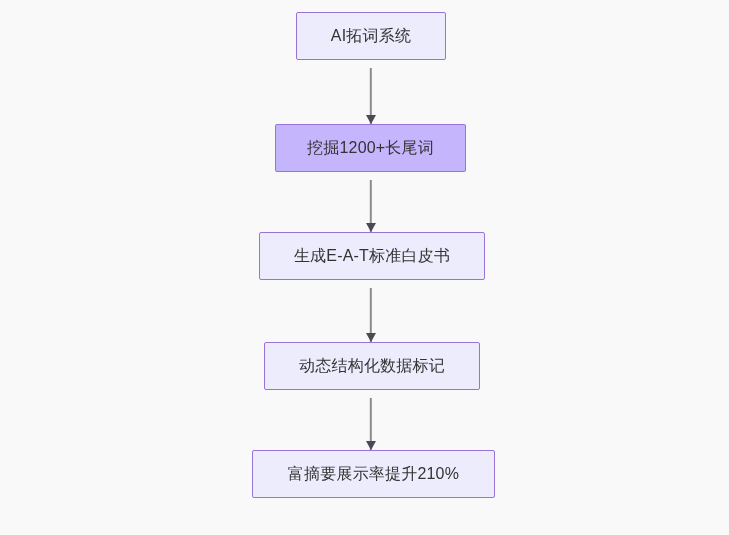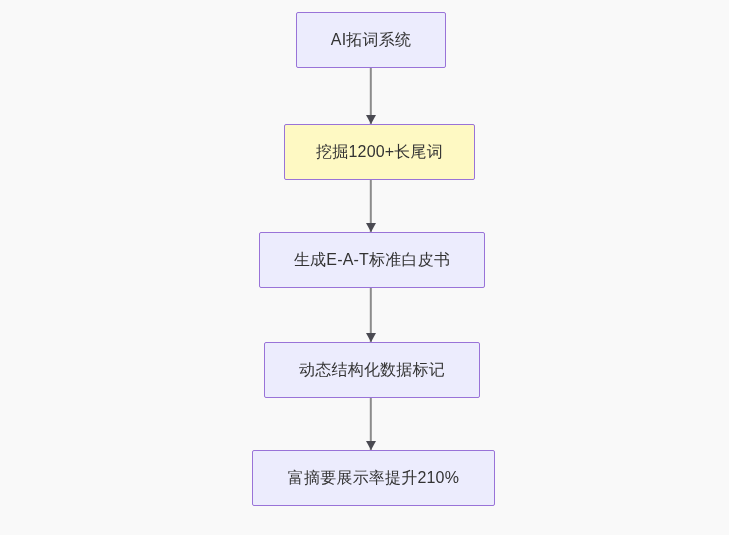--- a/index.html
+++ b/index.html
@@ -20,21 +20,21 @@
   }
   .node {
     position: absolute;
     box-sizing: border-box;
     background: #ececfd;
     border: 1.6px solid #9973d8;
     border-radius: 2px;
     display: flex;
     align-items: center;
     justify-content: center;
-    height: 56px;
+    height: 48px;
   }
   .node-label {
     font-size: 16px;
     line-height: 1;
     color: #333333;
     white-space: nowrap;
     letter-spacing: 0.2px;
   }
   .edge {
     position: absolute;
@@ -79,21 +79,21 @@
     <div class="edge-head" style="border-top-color: rgb(74, 74, 82);"></div>
   </div>
   <div class="edge" id="edge-4" style="left: 365px; top: 398px; height: 52px;">
     <div class="edge-line" style="height: 52px; background: rgb(140, 140, 140);"></div>
     <div class="edge-head" style="border-top-color: rgb(74, 74, 82);"></div>
   </div>
 
   <div class="node" id="node-1" style="left: 296px; top: 12px; width: 150px; background: rgb(236, 236, 253); border-color: rgb(153, 115, 216);">
     <span class="node-label" style="color: rgb(51, 51, 51);">AI拓词系统</span>
   </div>
-  <div class="node" id="node-2" style="left: 284px; top: 124px; width: 191px; background: #fef9c3; border-color: rgb(153, 115, 216);">
+  <div class="node" id="node-2" style="left: 275px; top: 124px; width: 191px; background: #c4b5fd; border-color: rgb(153, 115, 216);">
     <span class="node-label" style="color: rgb(51, 51, 51);">挖掘1200+长尾词</span>
   </div>
   <div class="node" id="node-4" style="left: 264px; top: 342px; width: 216px; background: rgb(236, 236, 253); border-color: rgb(153, 115, 216);">
     <span class="node-label" style="color: rgb(51, 51, 51);">动态结构化数据标记</span>
   </div>
   <div class="node" id="node-3" style="left: 259px; top: 232px; width: 226px; background: rgb(236, 236, 253); border-color: rgb(153, 115, 216);">
     <span class="node-label" style="color: rgb(51, 51, 51);">生成E-A-T标准白皮书</span>
   </div>
   <div class="node" id="node-5" style="left: 252px; top: 450px; width: 243px; background: rgb(236, 236, 253); border-color: rgb(153, 115, 216); text-align: center;">
     <span class="node-label" style="color: rgb(51, 51, 51);">富摘要展示率提升210%</span>

